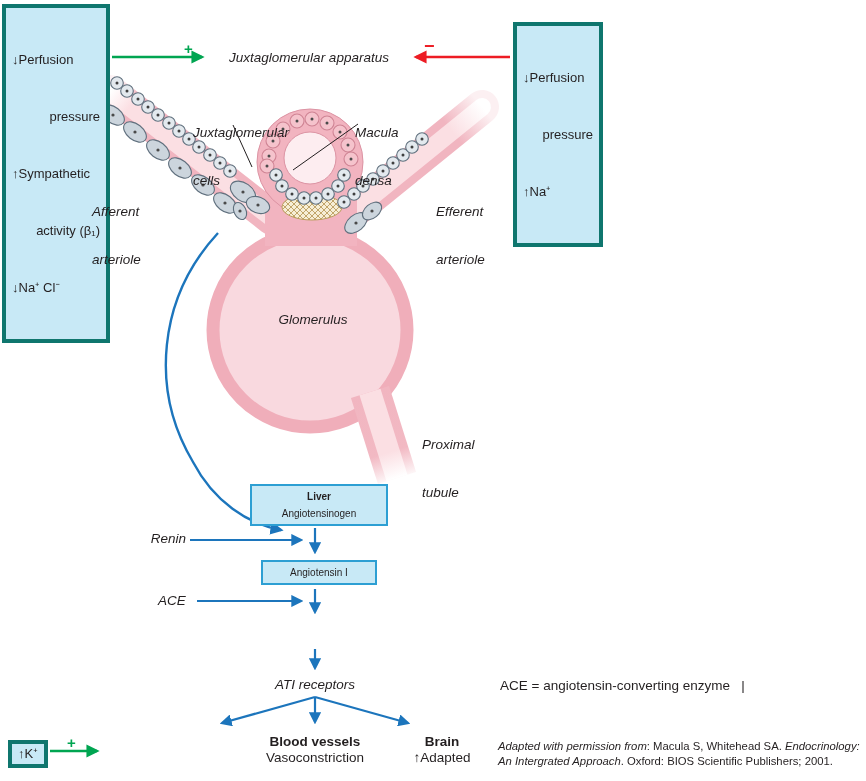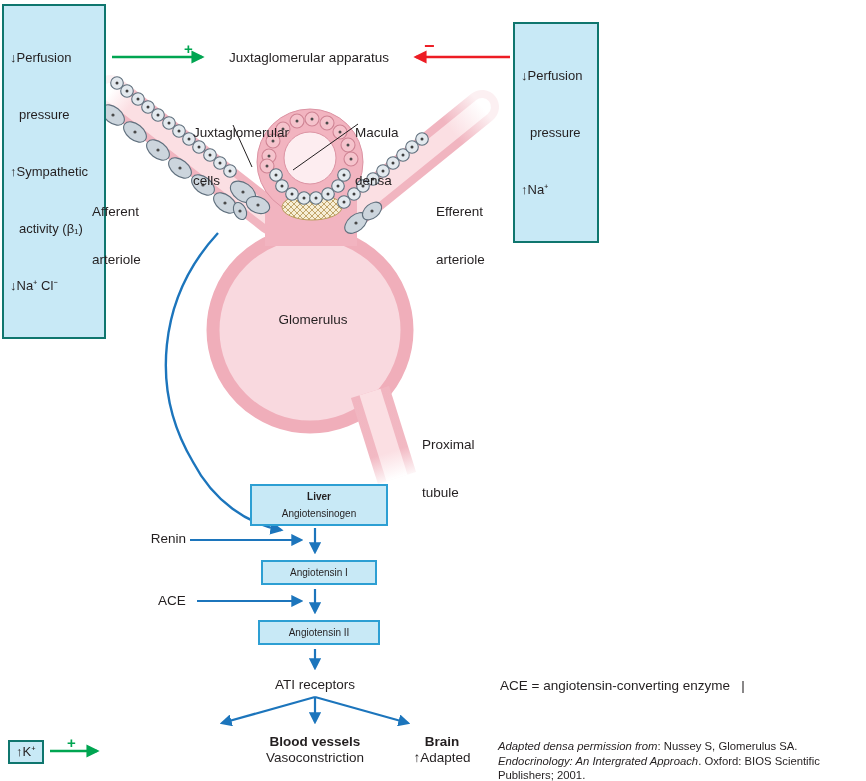--- a/index.html
+++ b/index.html
@@ -1,25 +1,25 @@
 <!DOCTYPE html>
 <html><head>
 <meta charset="utf-8">
 <style>
   html,body{margin:0;padding:0;background:#fff;}
   #stage{position:relative;width:866px;height:781px;background:#fff;
          font-family:"Liberation Sans",sans-serif;color:#231f20;overflow:hidden;}
   svg.layer{position:absolute;left:0;top:0;}
-  .lbl{position:absolute;font-size:13.5px;line-height:16px;white-space:pre;}
+  .lbl{position:absolute;font-size:13.5px;line-height:16px;white-space:pre;font-style:italic;}
   .center{text-align:center;}
   .right{text-align:right;}
   .bold{font-weight:bold;}
-  .bluebox{position:absolute;background:#c8e9f6;border:2px solid #0f766e;
+  .bluebox{position:absolute;background:#c8e9f6;border:4px solid #0f766e;
            padding:4px 6px;font-size:13px;line-height:19px;white-space:pre;}
-  .indent{padding-left:9px;}
+  .indent{padding-left:9px;text-align:right;}
   .fbox{position:absolute;background:#c8e9f6;border:2px solid #2d9fd3;
         text-align:center;font-size:10px;line-height:17px;padding:2px 4px;}
   .sign{position:absolute;font-weight:bold;font-size:15px;}
   .green{color:#00a551;}
   .red{color:#ed1c24;}
   .legend{position:absolute;font-size:13.5px;line-height:19px;white-space:pre;}
   .attr{position:absolute;font-size:11.3px;line-height:14.5px;font-style:normal;}
   .it{font-style:italic;}
   .eff{position:absolute;text-align:center;font-size:13.5px;line-height:15.5px;}
 </style>
@@ -292,21 +292,20 @@
     <div class="bold">Liver</div>
     <div>Angiotensinogen</div>
   </div>
 
   <div class="lbl right" style="left:130px;top:531px;width:56px;">Renin</div>
 
   <div class="fbox" style="left:261px;top:560px;width:104px;">Angiotensin I</div>
 
   <div class="lbl" style="left:158px;top:593px;">ACE</div>
 
-  <div class="fbox" style="left:258px;top:620px;width:110px;">Angiotensin II</div>
 
   <div class="lbl center" style="left:255px;top:677px;width:120px;">ATI receptors</div>
 
   <div class="bluebox" style="left:8px;top:740px;padding:1px 6px;line-height:18px;">↑K⁺</div>
   <div class="sign green" style="left:67px;top:734px;">+</div>
 
 
   <div class="eff" style="left:245px;top:734px;width:140px;">
     <div class="bold">Blood vessels</div>
     <div>Vasoconstriction</div>
@@ -318,16 +317,16 @@
   </div>
 
   <div class="legend" style="left:500px;top:638px;">
     <div>ACE = angiotensin-converting enzyme   |</div>
     
     
     
   </div>
 
   <div class="attr" style="left:498px;top:739px;width:366px;">
-    <span class="it">Adapted densa permission from</span><span>: Nussey S, Glomerulus SA. </span><span class="it">Endocrinology: An Intergrated Approach</span><span>. Oxford: BIOS Scientific Publishers; 2001.</span>
+    <span class="it">Adapted with permission from</span><span>: Macula S, Whitehead SA. </span><span class="it">Endocrinology: An Intergrated Approach</span><span>. Oxford: BIOS Scientific Publishers; 2001.</span>
   </div>
 
 </div>
 
 </body></html>

